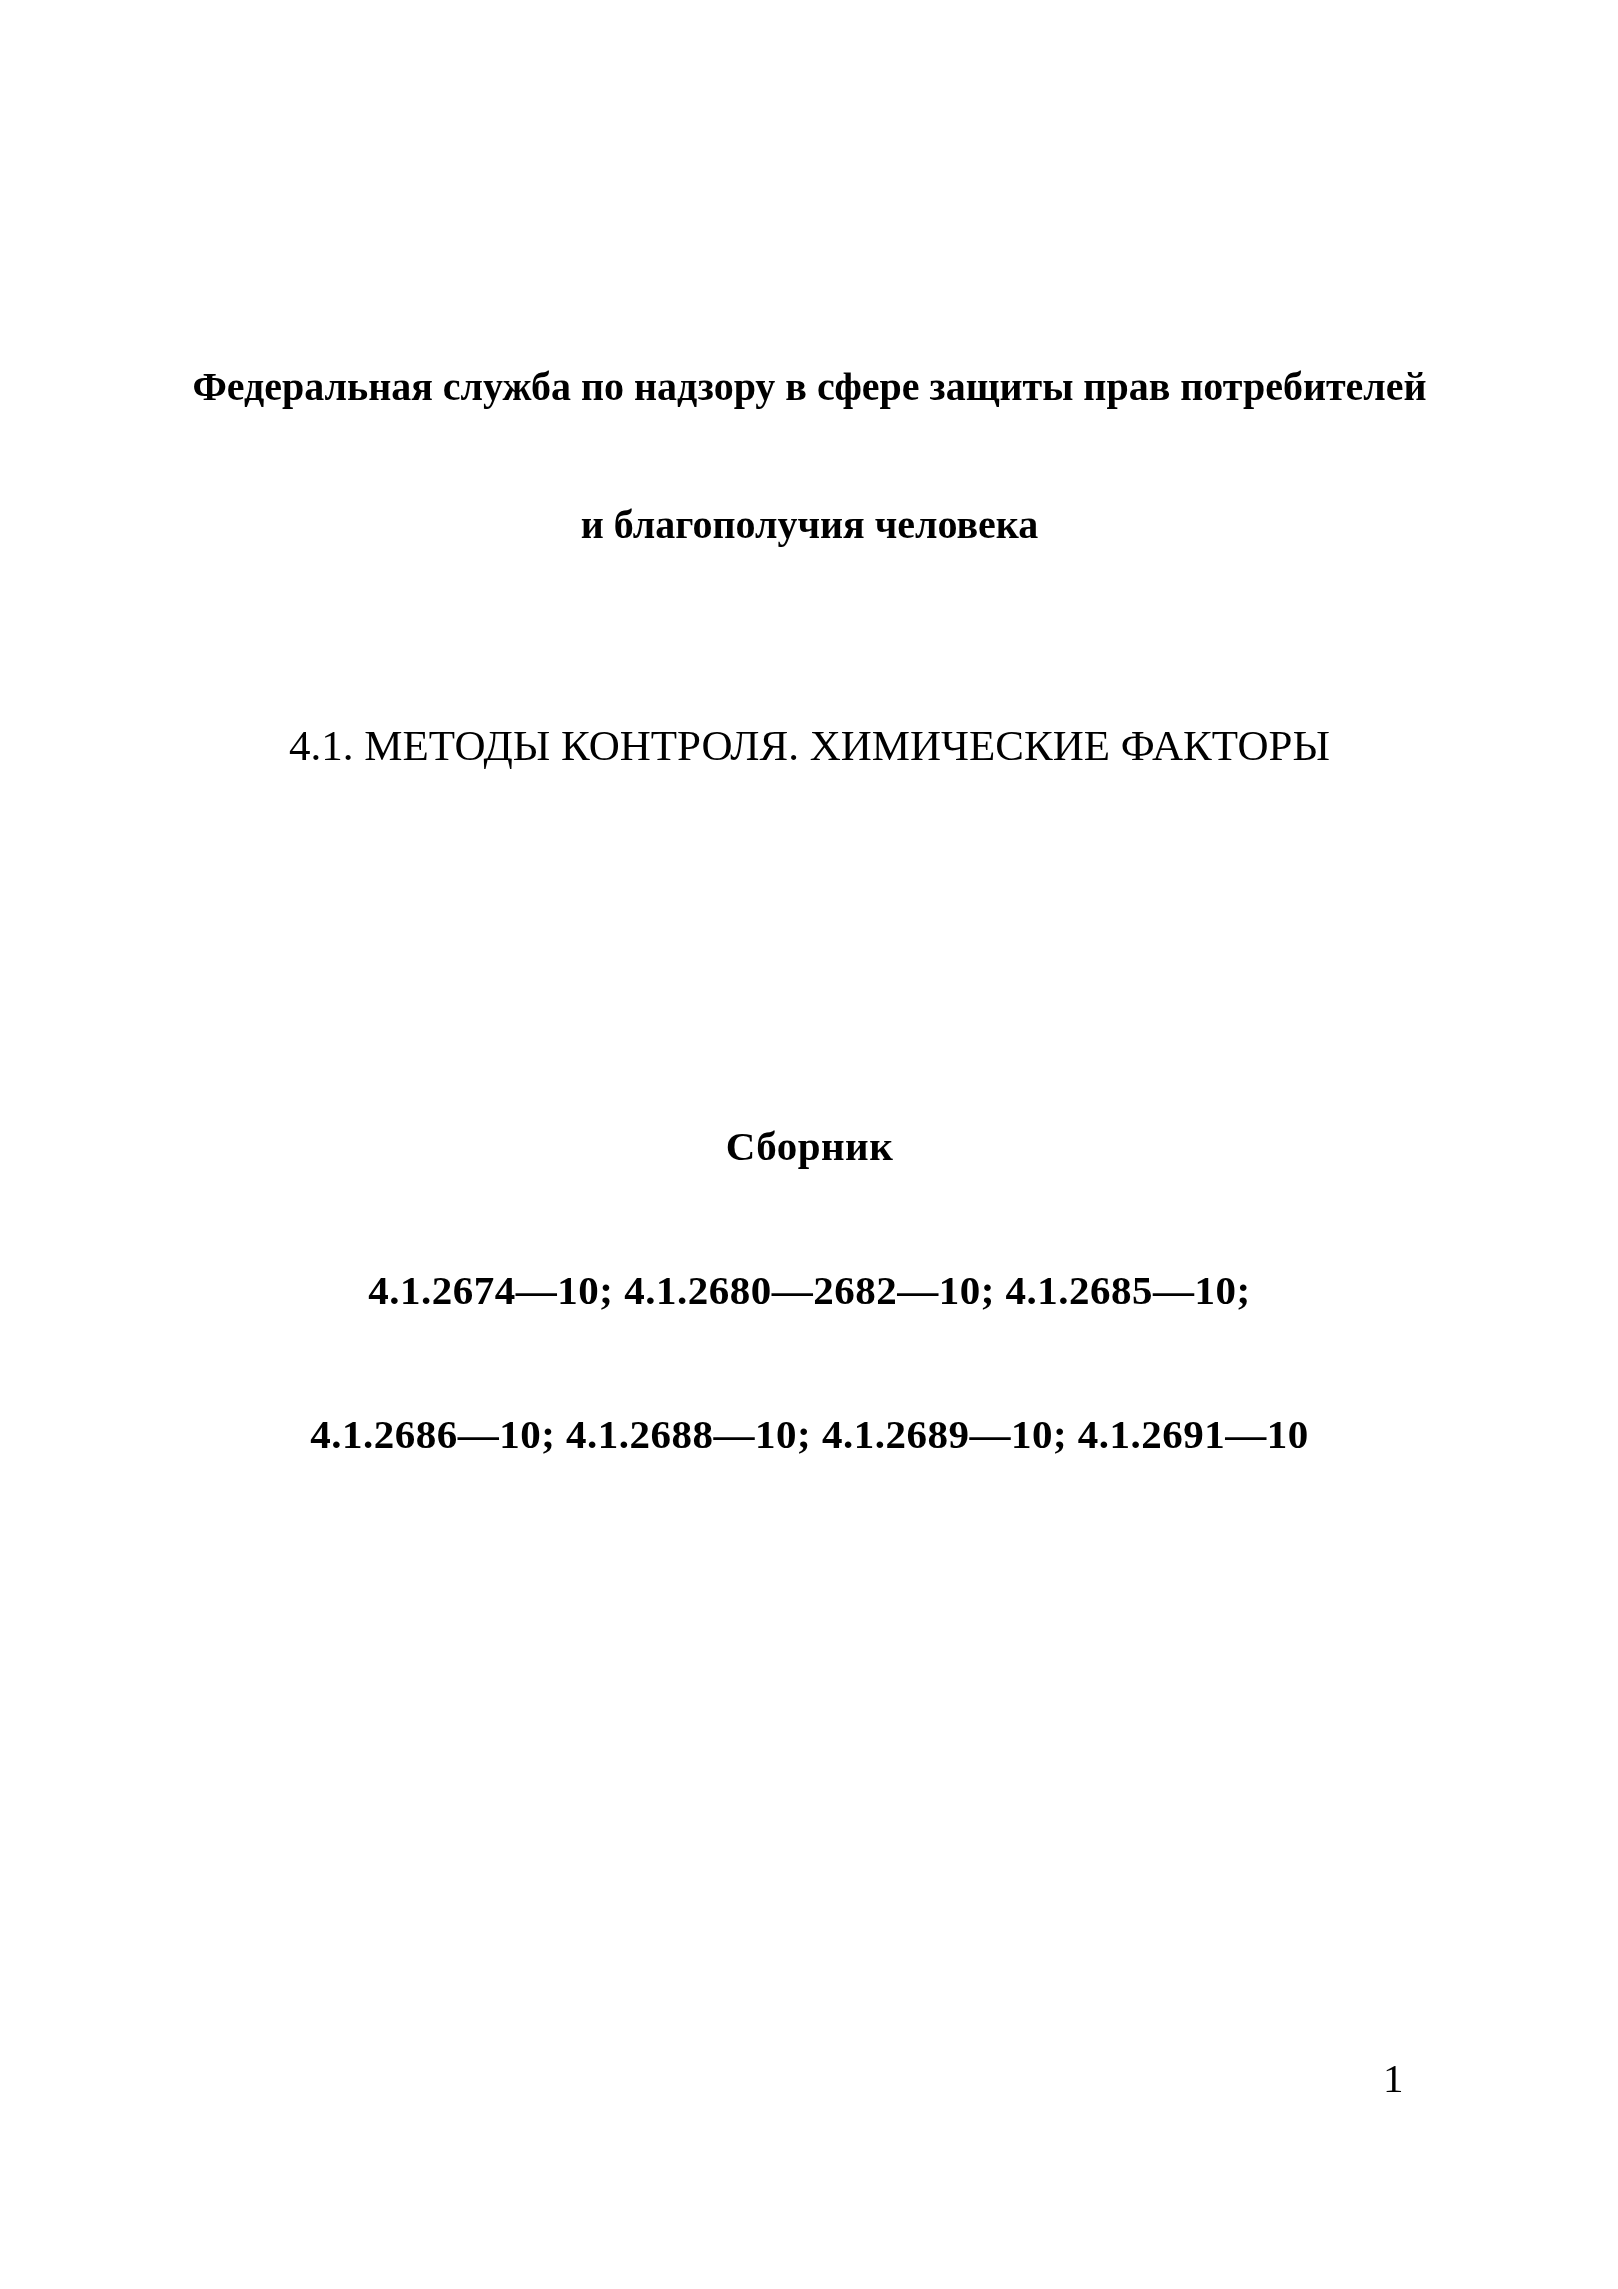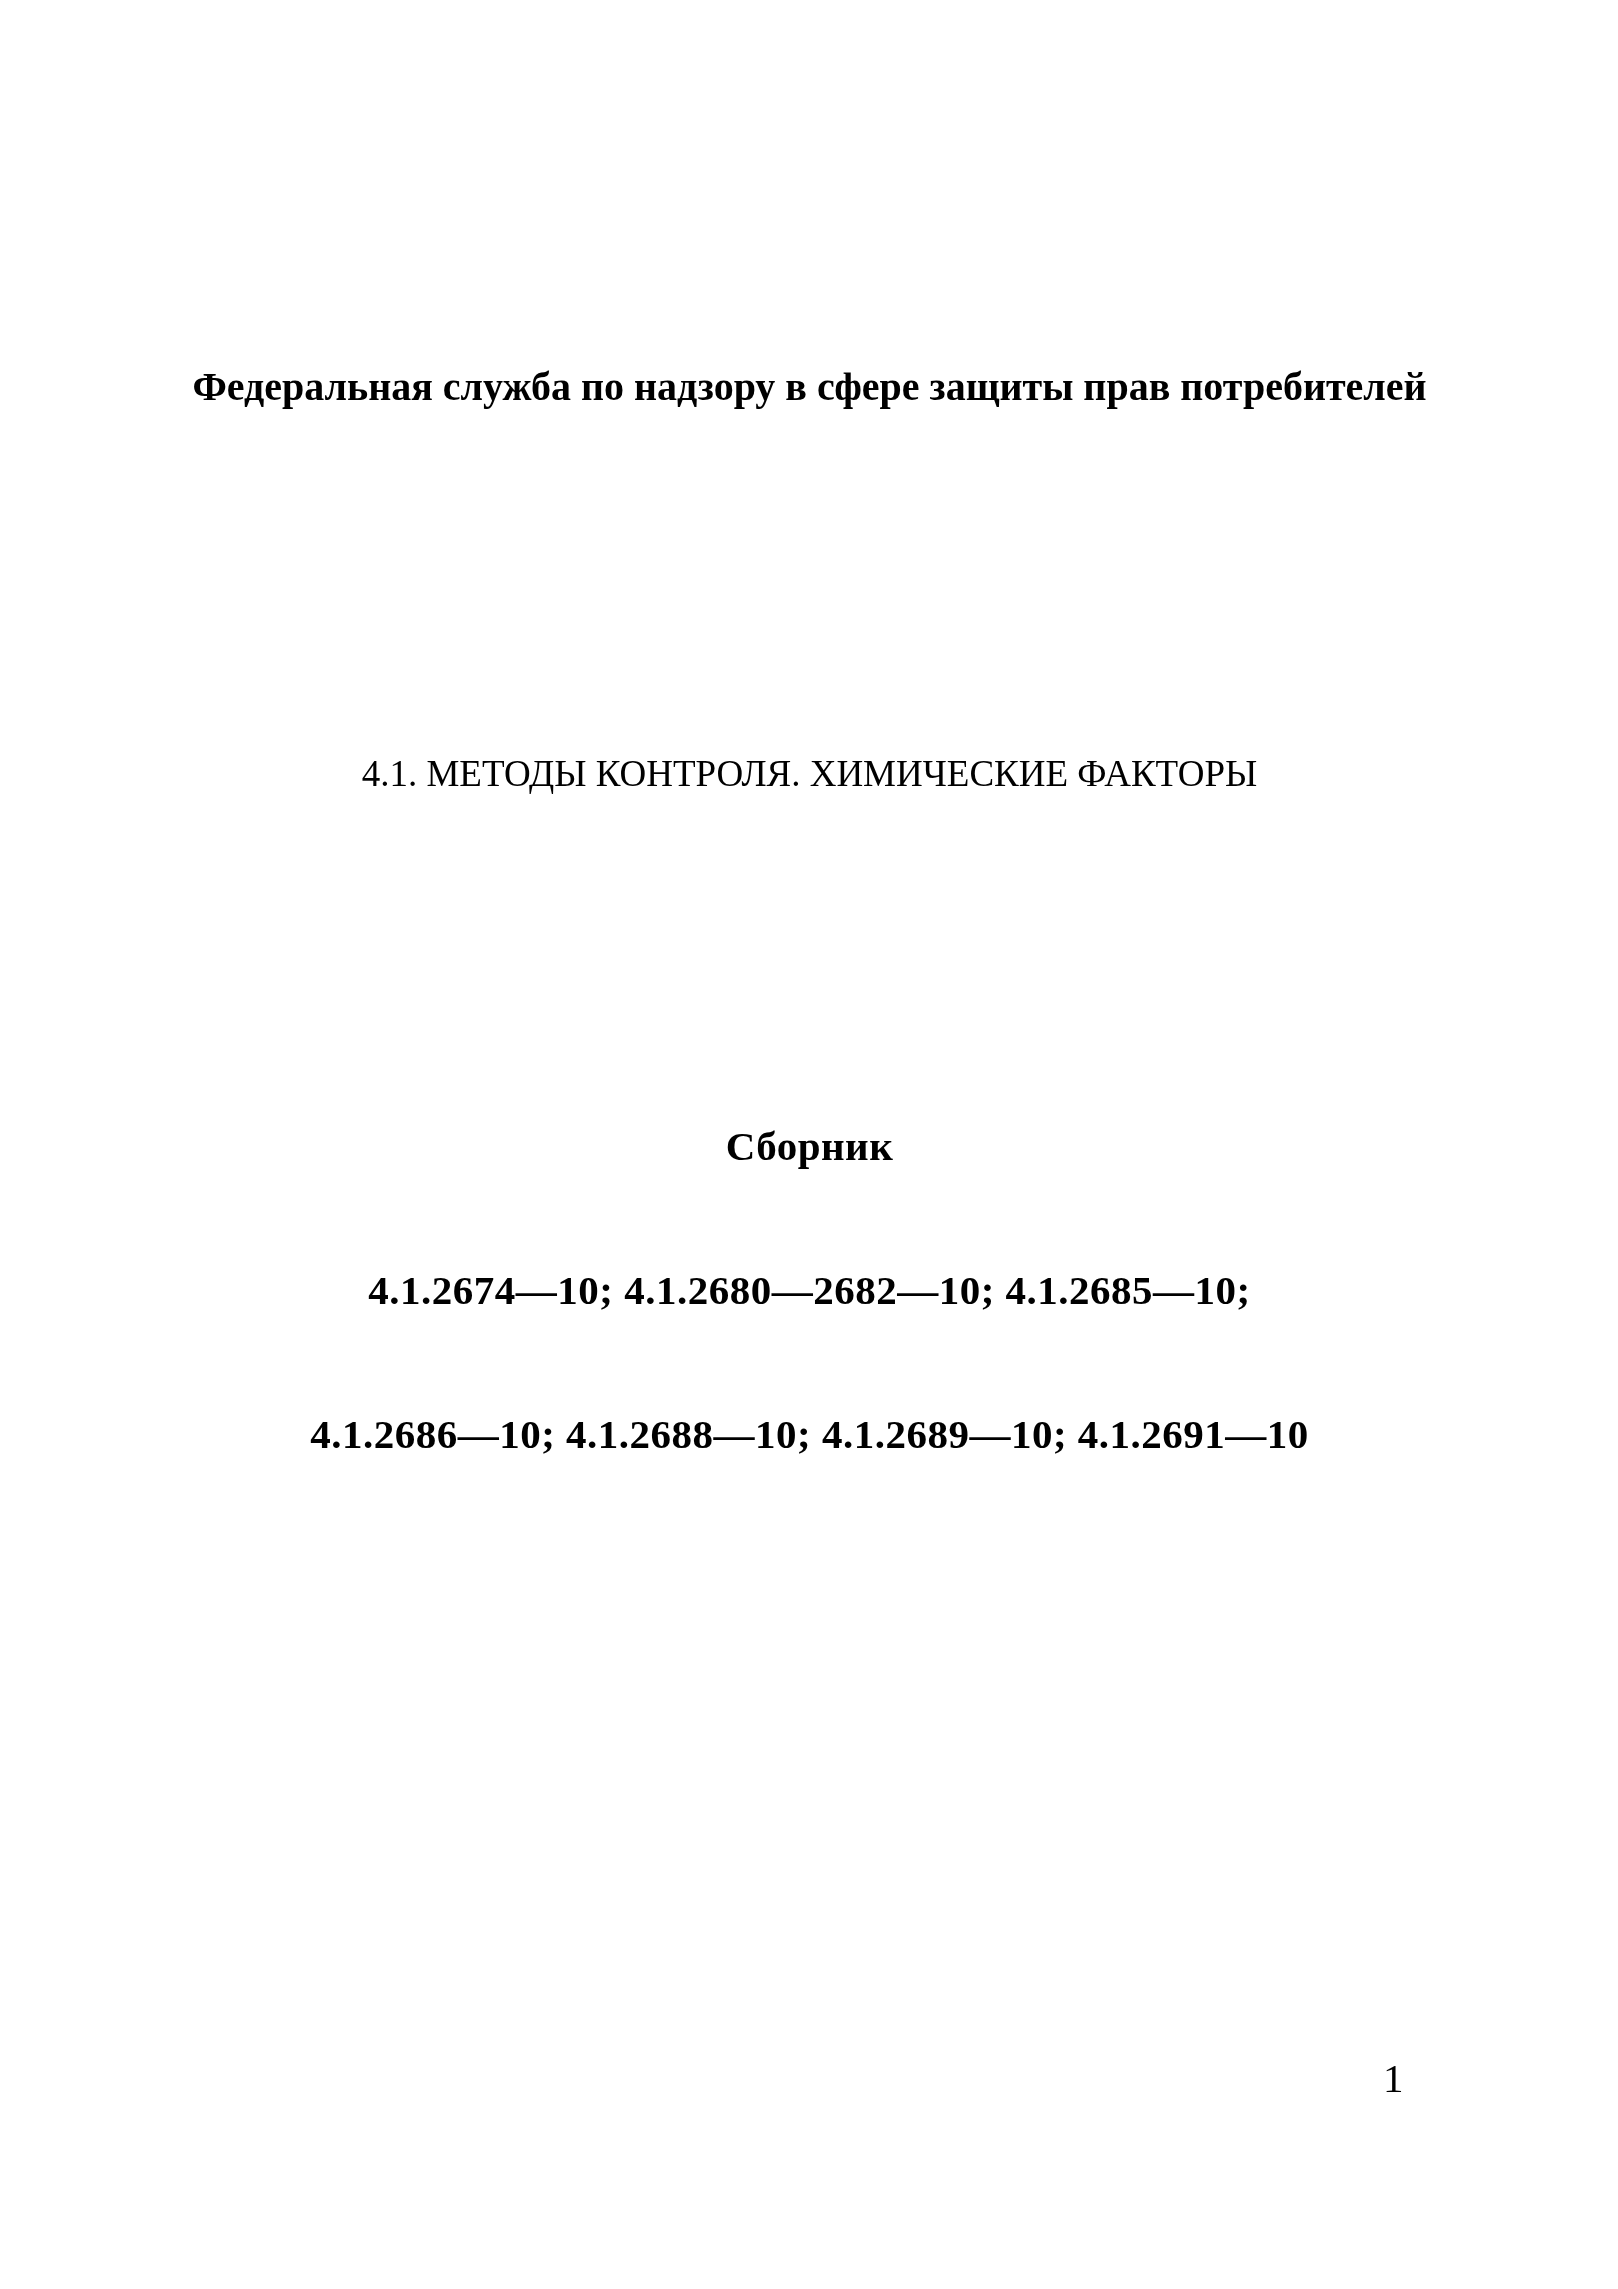--- a/index.html
+++ b/index.html
@@ -23,22 +23,22 @@
     text-align: center;
     white-space: pre;
   }
   .org-name {
     top: 272px;
     font-size: 40px;
     line-height: 46px;
     font-weight: bold;
   }
   .section-heading {
-    top: 749px;
-    font-size: 37px;
+    top: 721px;
+    font-size: 43px;
     line-height: 50px;
     font-weight: normal;
   }
   .doc-title {
     top: 810px;
     font-size: 55px;
     line-height: 66px;
     font-weight: bold;
   }
   .collection {
@@ -59,20 +59,21 @@
     text-align: left;
   }
 </style>
 </head>
 <body>
 
 <div class="page">
 
   <div class="block org-name">
     <div>Федеральная служба по надзору в сфере защиты прав потребителей</div>
+    <div>и благополучия человека</div>
   </div>
 
   <div class="block section-heading">4.1. МЕТОДЫ КОНТРОЛЯ. ХИМИЧЕСКИЕ ФАКТОРЫ</div>
 
   <div class="block doc-title">
   </div>
 
   <div class="block collection">
     <div>Сборник</div>
     <div>4.1.2674—10; 4.1.2680—2682—10; 4.1.2685—10;</div>

